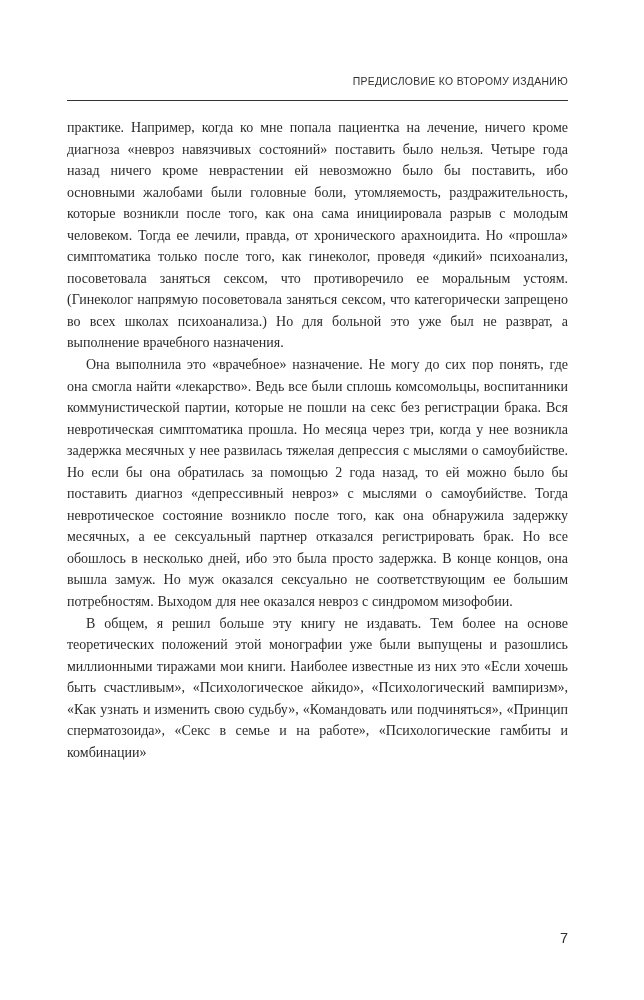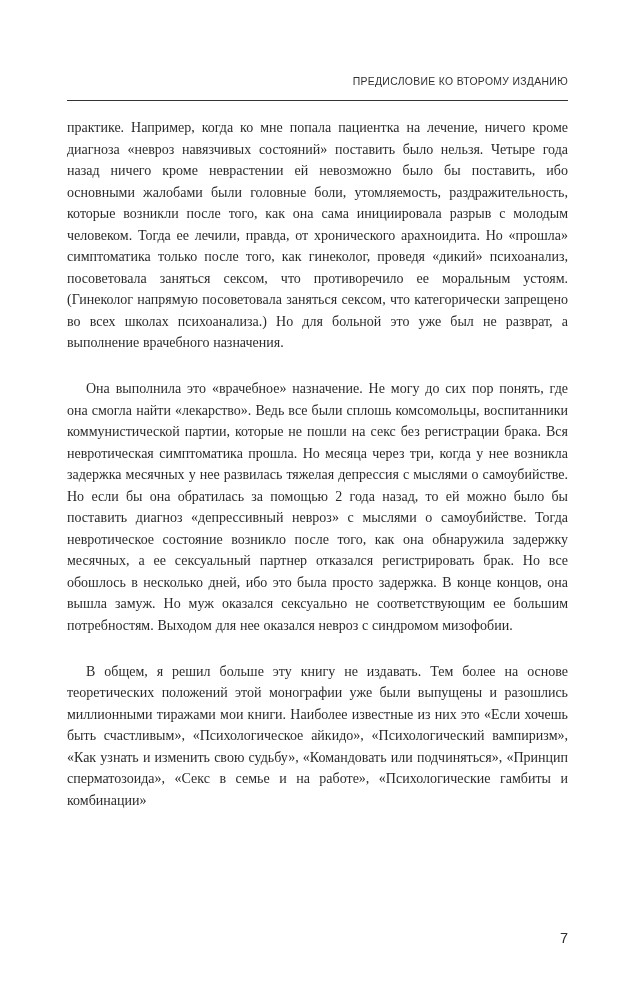--- a/index.html
+++ b/index.html
@@ -65,21 +65,20 @@
     text-align: justify;
     text-align-last: left;
     text-justify: inter-word;
     font-size: 14px;
     line-height: 21.55px;
     word-spacing: 0.2px;
     hyphens: manual;
   }
   .para.indent {
     text-indent: 19px;
-    margin-top: 24px;
   }
   .para.cont {
     text-indent: 0;
   }
 
   
   .folio {
     position: absolute;
     right: 76px;
     top: 929px;

